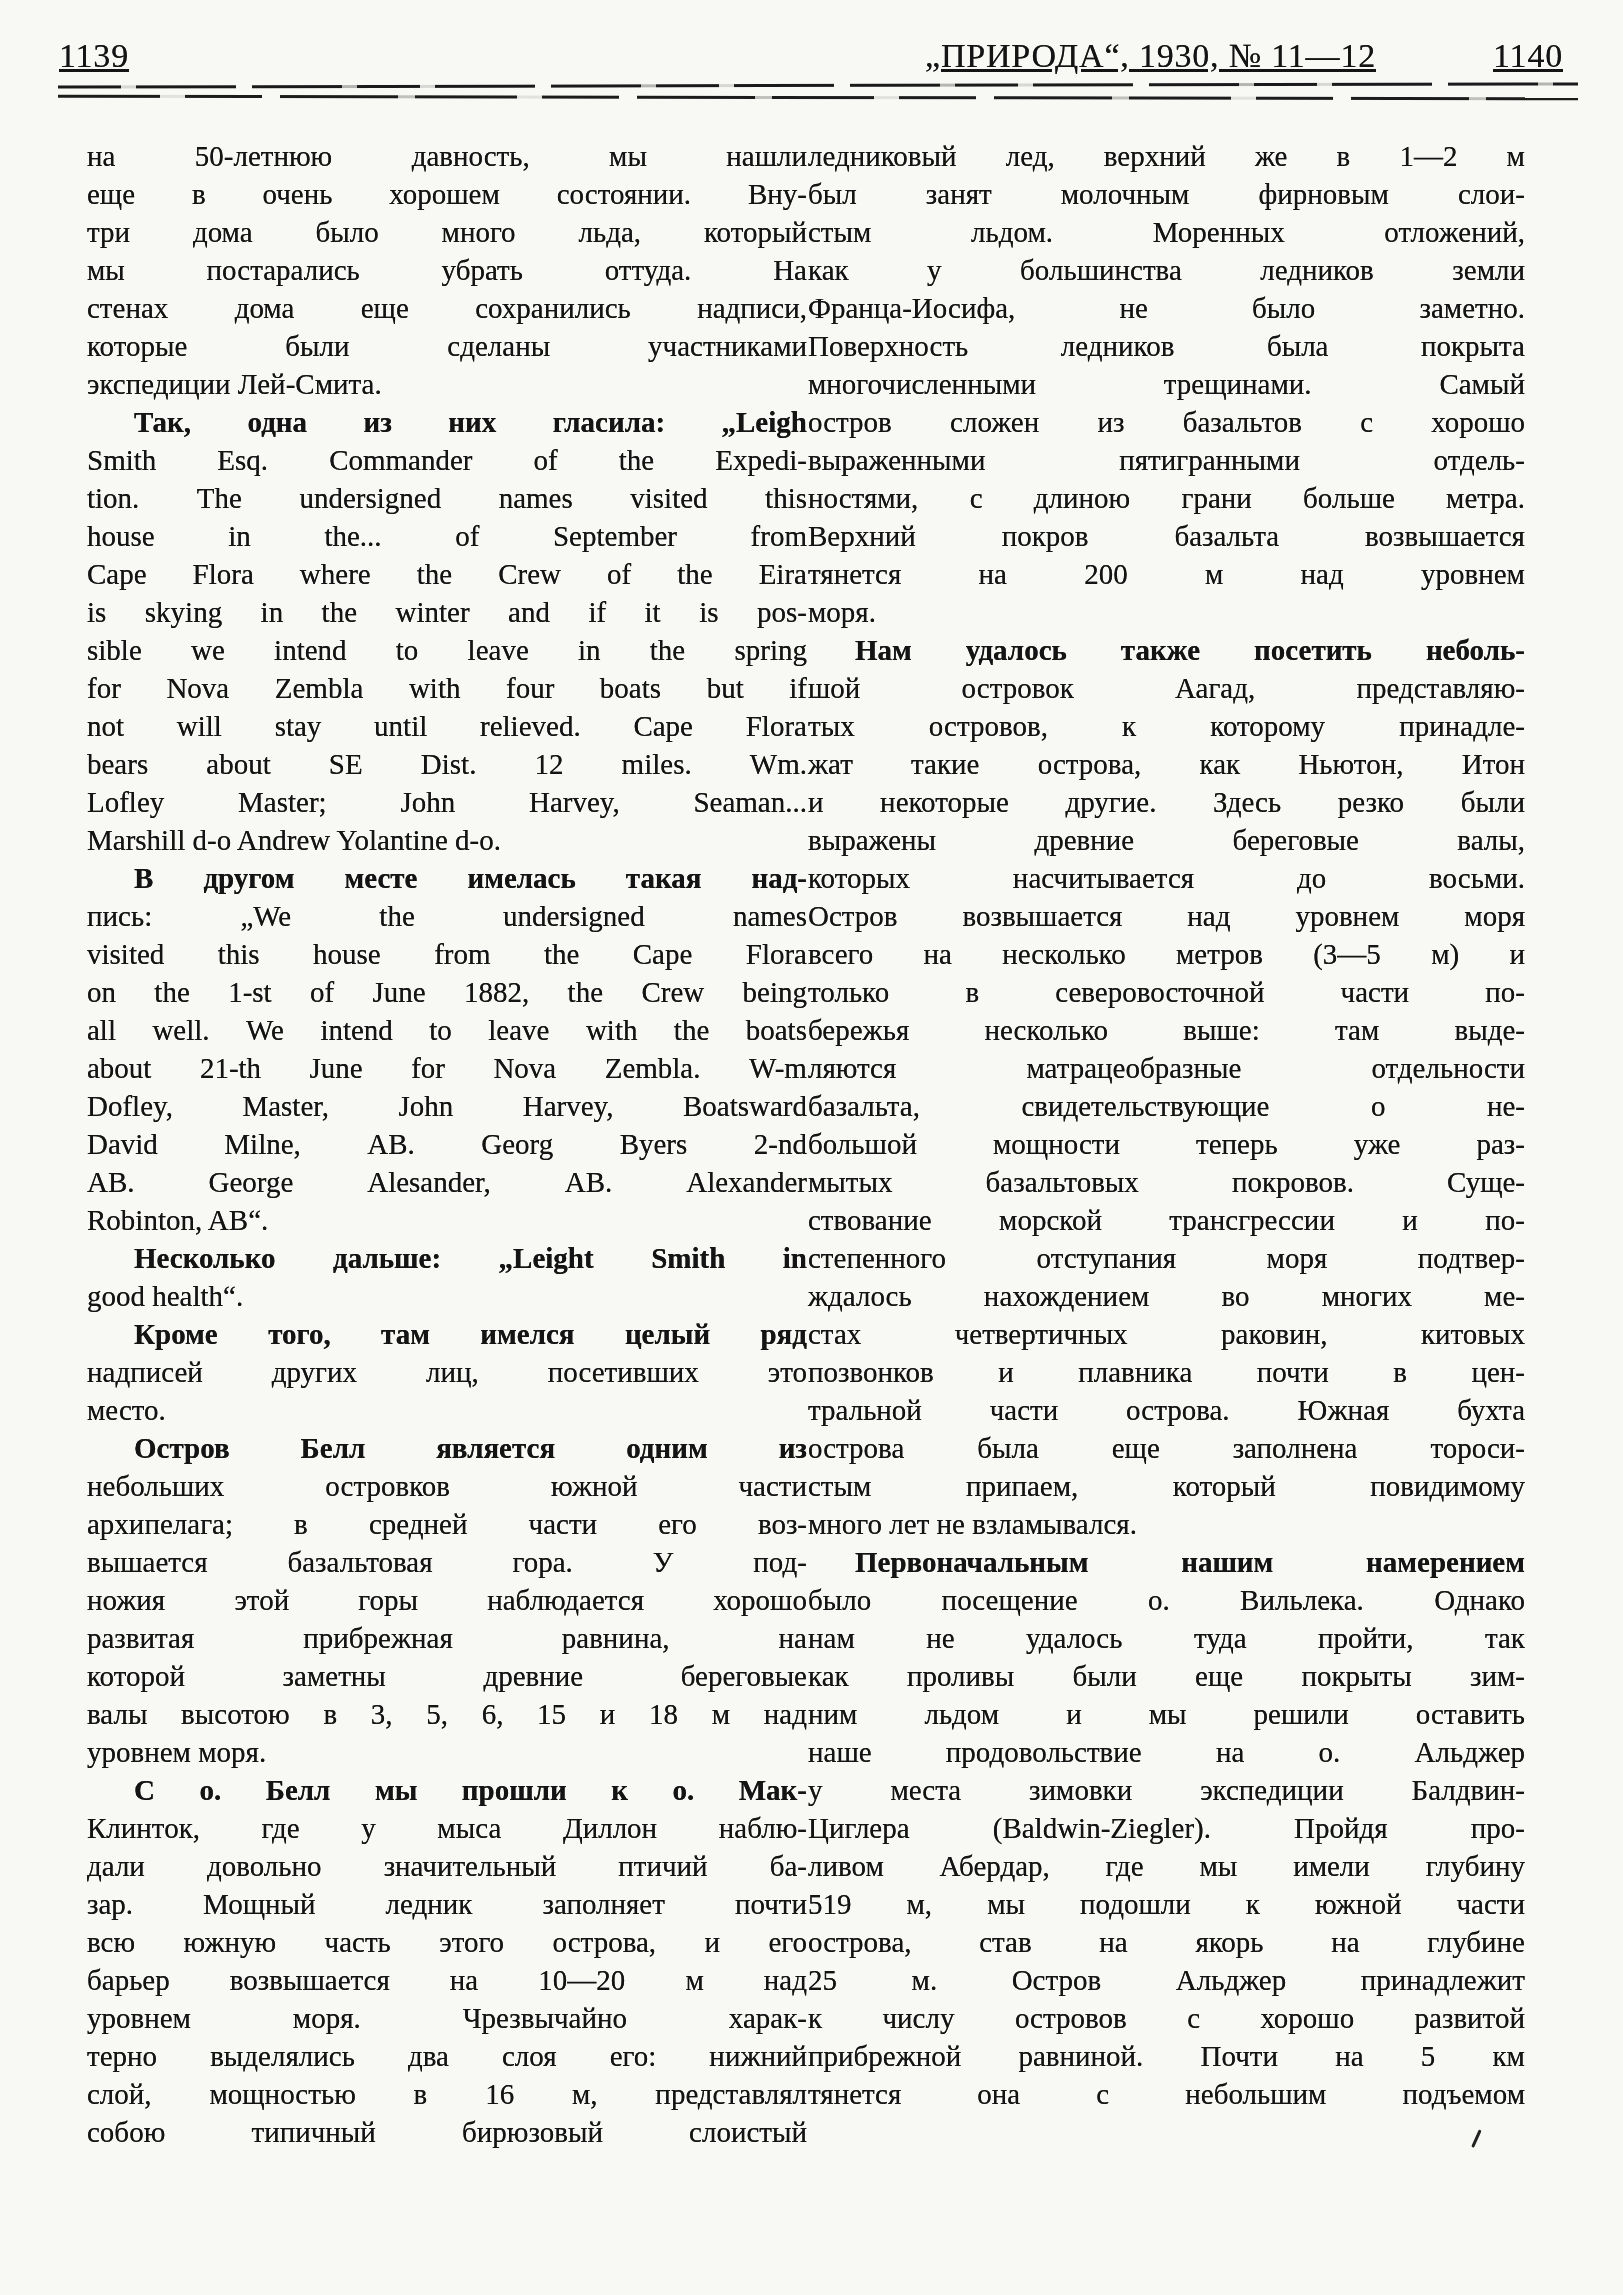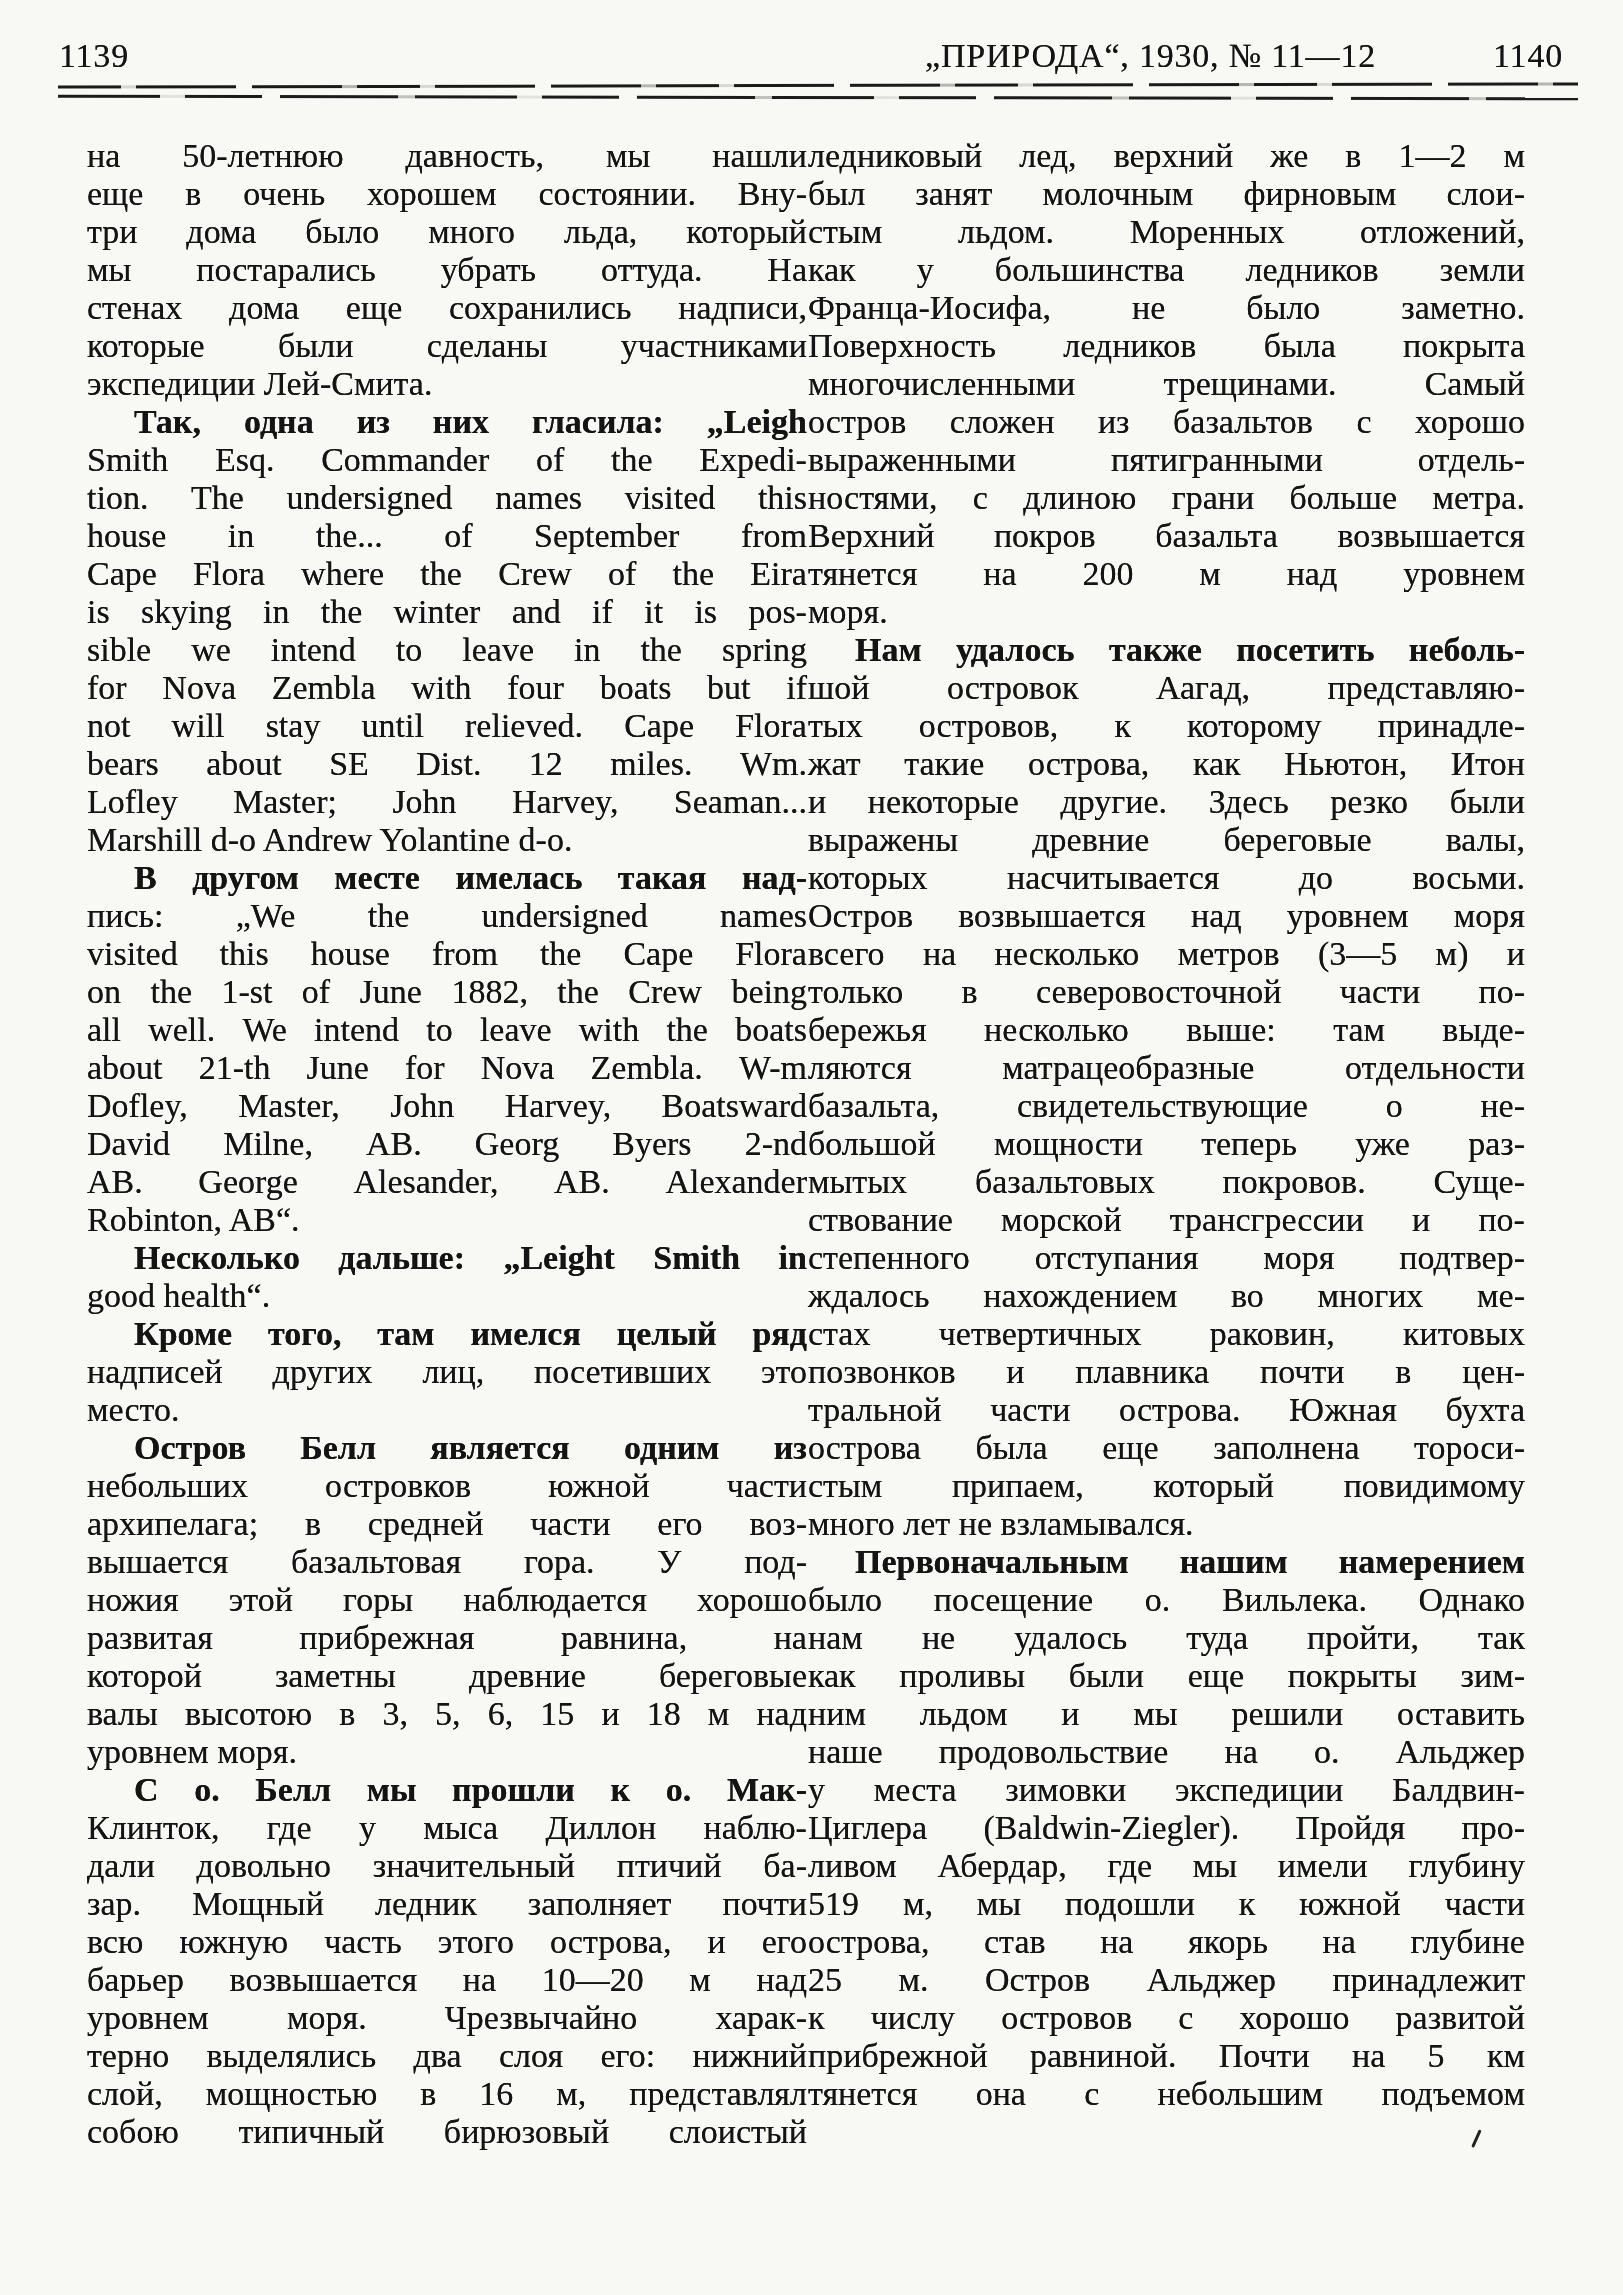--- a/index.html
+++ b/index.html
@@ -11,20 +11,21 @@
     color:#141414;
     overflow:hidden;
   }
   .page{position:absolute;inset:0;}
   
   .header{
     position:absolute;top:37px;left:59px;right:61px;
     display:flex;justify-content:space-between;align-items:baseline;
     font-size:34px;letter-spacing:0.8px;
     text-shadow:0 0 0.5px rgba(0,0,0,.75);
+    text-decoration:underline;
   }
   .header .pageno{width:187px;}
   .header .pageno.right{text-align:right;}
   .header .title{flex:1;text-align:right;white-space:nowrap;}
   
   .rule{
     position:absolute;left:58px;width:1520px;height:3.4px;
     background:repeating-linear-gradient(90deg,
       #1a1a1a 0 63px, rgba(26,26,26,.15) 63px 78px,
       #1a1a1a 78px 178px, rgba(26,26,26,0) 178px 194px,
@@ -33,21 +34,21 @@
   }
   .rule.r1{top:84px;}
   .rule.r2{top:96px;height:2.5px;transform:rotate(0.1deg);
     background:repeating-linear-gradient(90deg,
       #1c1c1c 0 102px, rgba(26,26,26,.1) 102px 127px,
       #1c1c1c 127px 204px, rgba(26,26,26,0) 204px 222px,
       #1c1c1c 222px 340px, rgba(26,26,26,.25) 340px 357px);}
   
   .column{
     position:absolute;top:137px;width:720px;
-    font-size:34px;line-height:38px;
+    font-size:29px;line-height:38px;
     text-shadow:0 0 0.5px rgba(0,0,0,.8);
   }
   .column.left{left:87px;}
   .column.right{left:808px;width:717px;}
   .line{height:38px;white-space:nowrap;}
   .line.just{display:flex;justify-content:space-between;}
   .line.indent{padding-left:47px;font-weight:bold;}
   
   .artifact-tick{
     position:absolute;left:1475px;top:2129px;width:2.5px;height:18.7px;

